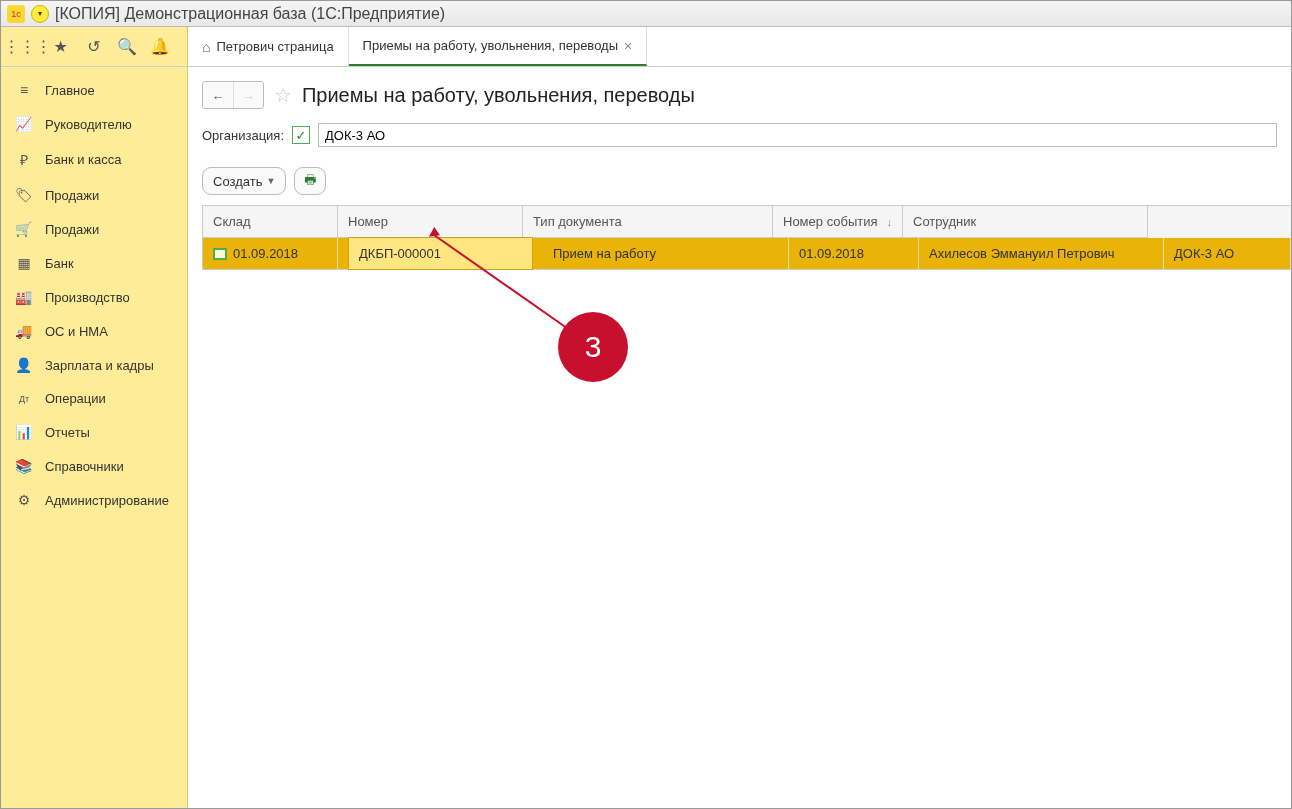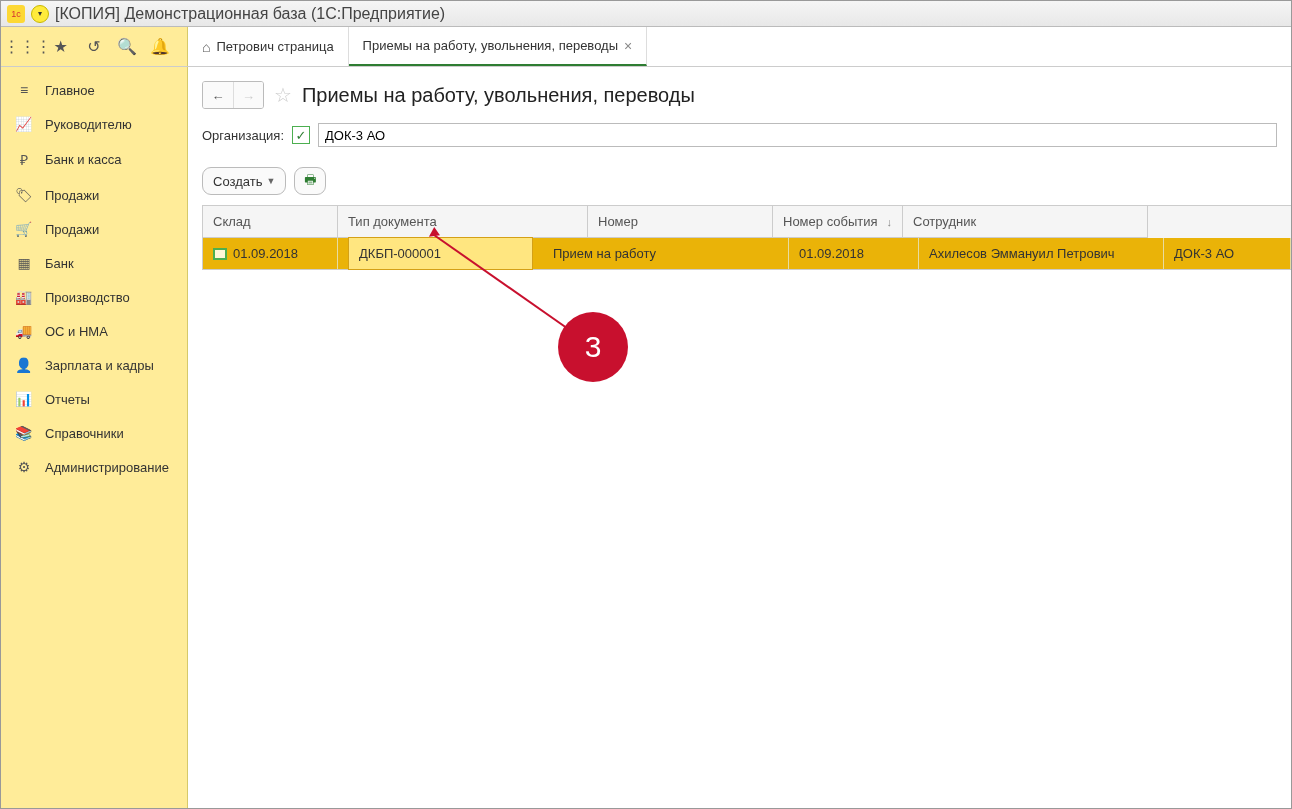--- a/index.html
+++ b/index.html
@@ -124,20 +124,24 @@
         </div>
       <div class="item">
           <span class="icon">🚚</span>
           <span>ОС и НМА</span>
         </div>
       <div class="item">
           <span class="icon">👤</span>
           <span>Зарплата и кадры</span>
         </div>
       <div class="item">
+          <span class="icon" style="font-size:9px">Дт</span>
+          <span>Операции</span>
+        </div>
+      <div class="item">
           <span class="icon">📊</span>
           <span>Отчеты</span>
         </div>
       <div class="item">
           <span class="icon">📚</span>
           <span>Справочники</span>
         </div>
       <div class="item">
           <span class="icon">⚙</span>
           <span>Администрирование</span>
@@ -168,25 +172,25 @@
         <div class="btn icon-only">
           <span>🖶</span>
         </div>
       </div>
 
       <div class="table">
         <div class="thead">
           <div class="th date">
               <span>Склад</span>
             </div>
+          <div class="th num">
+              <span>Номер</span>
+            </div>
           <div class="th type">
               <span>Тип документа</span>
-            </div>
-          <div class="th num">
-              <span>Номер</span>
             </div>
           <div class="th evdate">
               <span>Номер события</span>
               <span class="sort-arrow">↓</span>
             </div>
           <div class="th emp">
               <span>Сотрудник</span>
             </div>
         </div>
         <div class="trow">

